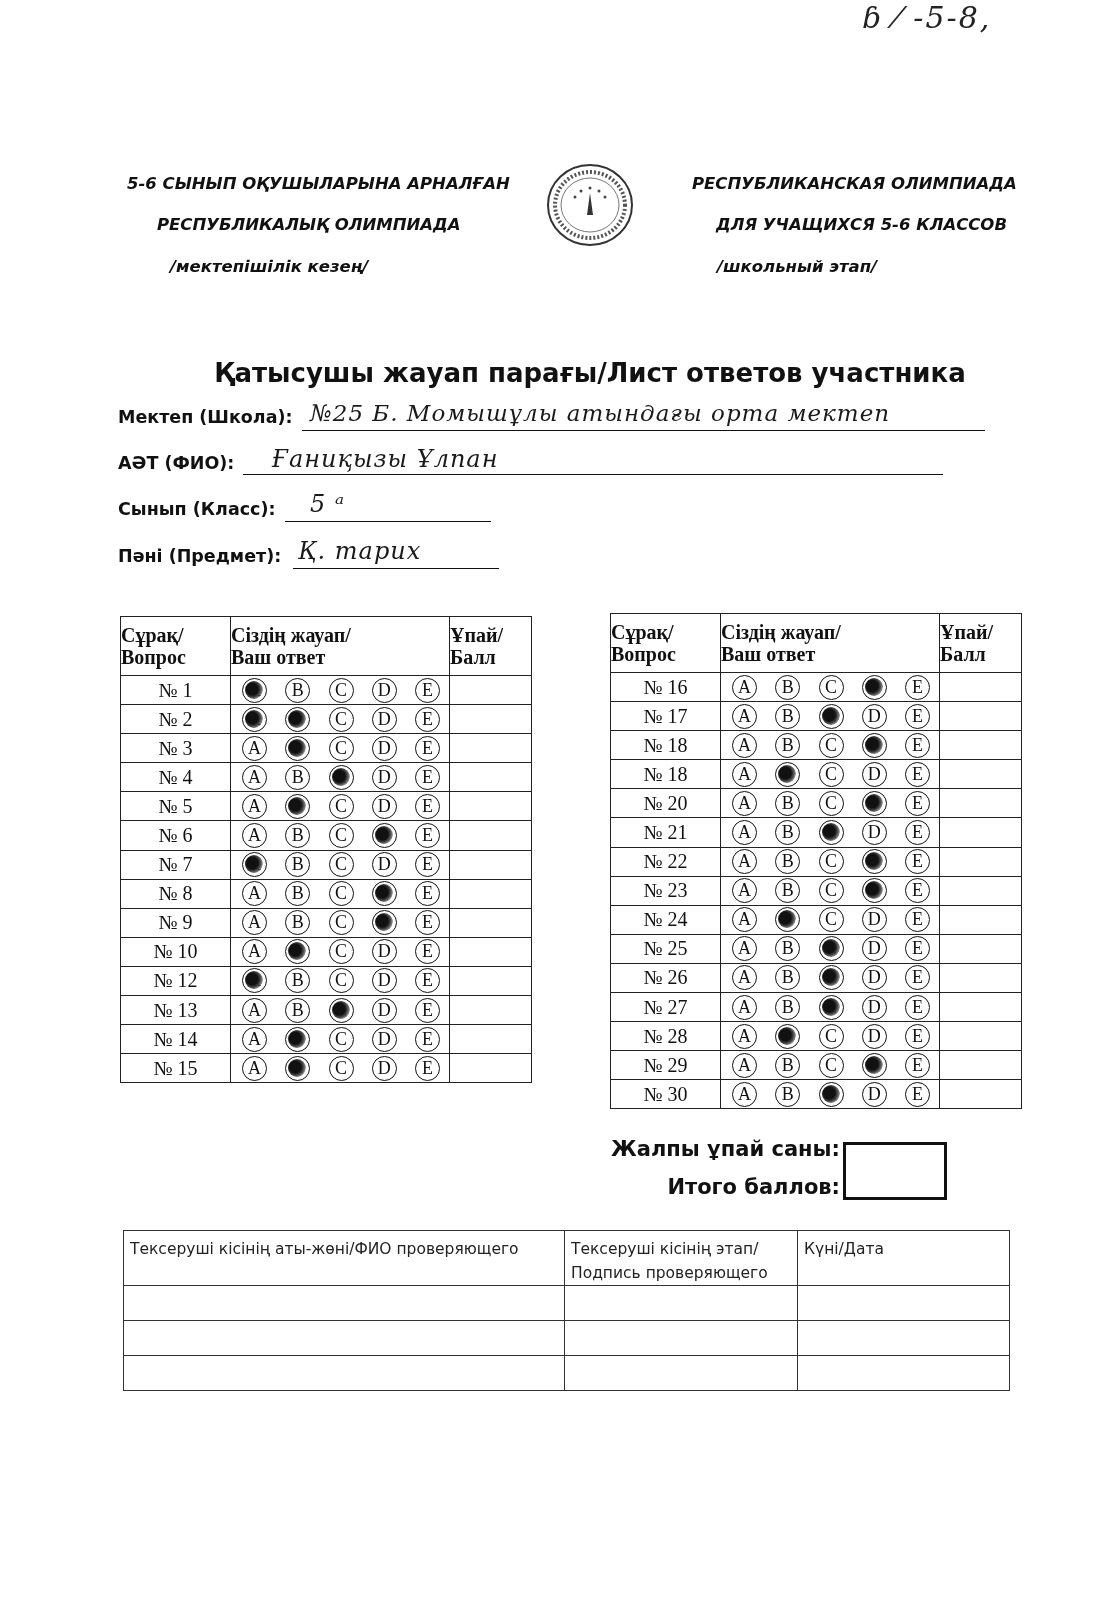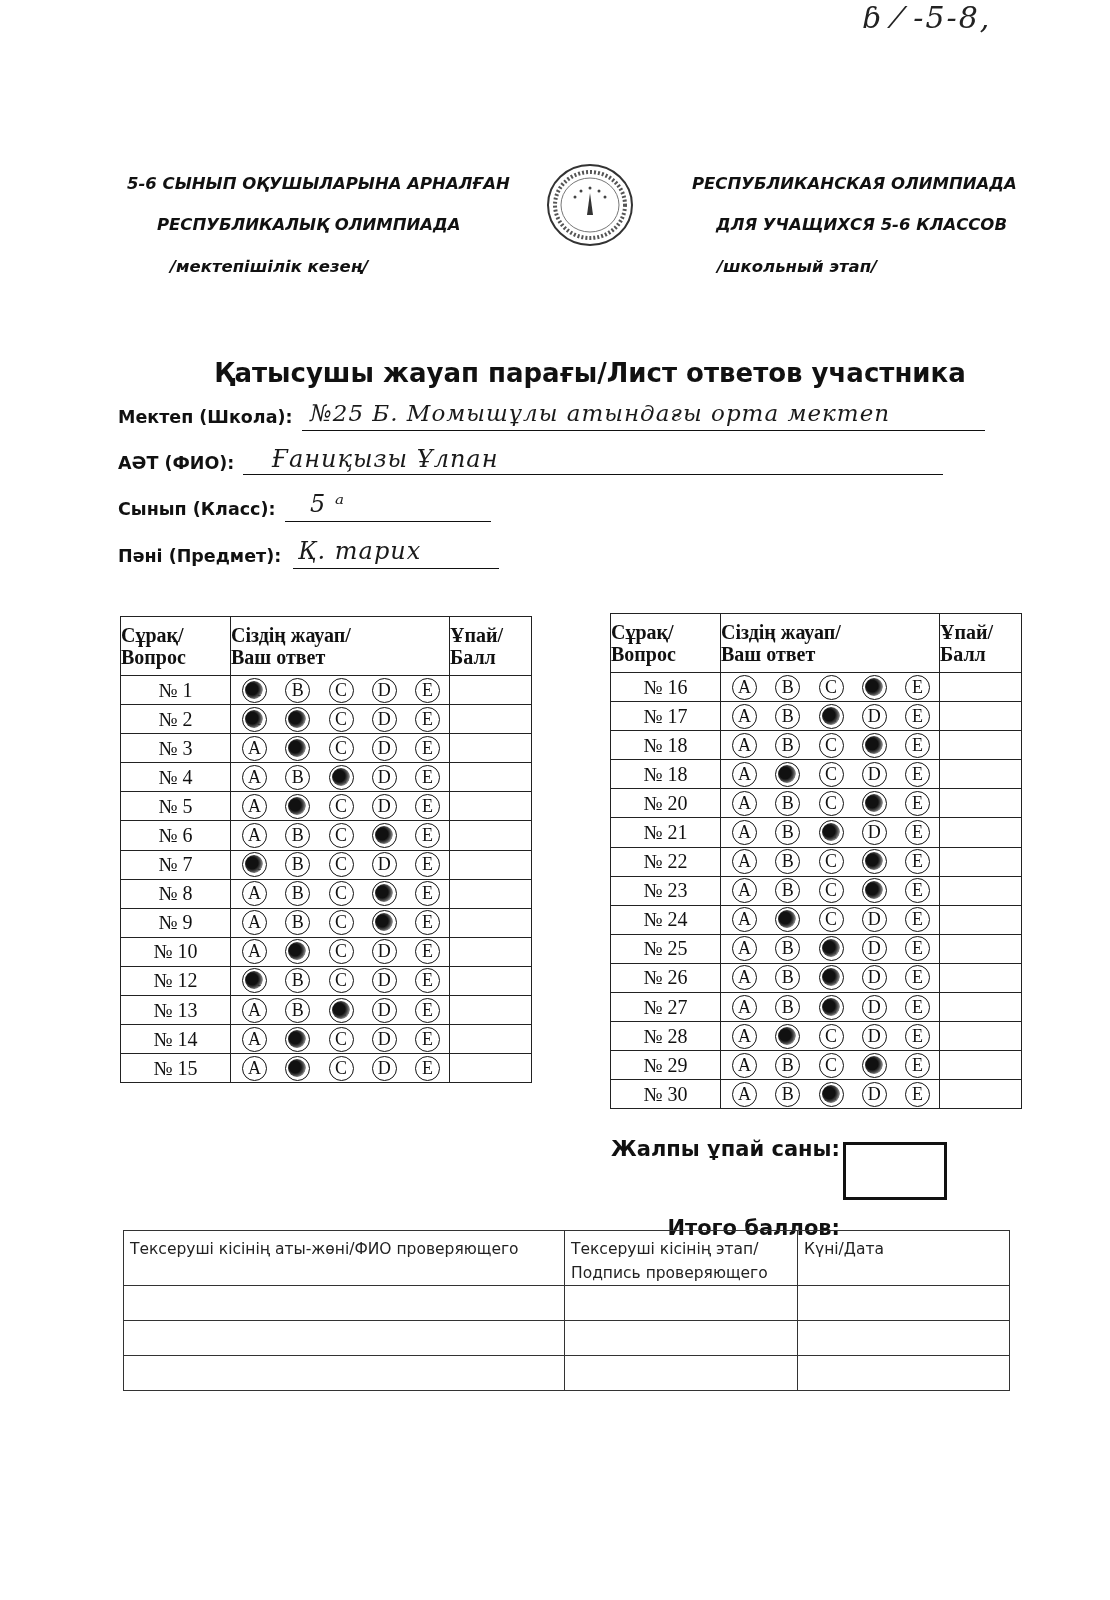--- a/index.html
+++ b/index.html
@@ -480,21 +480,21 @@
             <div class="bubble">D</div>
             <div class="bubble">E</div>
           </div>
         </td>
         <td></td>
       </tr>
     </tbody>
 </table>
 
 <div class="total-label" style="right:270px; top:1137px;">Жалпы ұпай саны:</div>
-<div class="total-label" style="right:270px; top:1175px;margin-top:41px;">Итого баллов:</div>
+<div class="total-label" style="right:270px; top:1175px;">Итого баллов:</div>
 <div class="total-box"></div>
 
 <table class="check">
   <tbody>
       <tr class="h">
     <td style="width:441px;">Тексеруші кісінің аты-жөні/ФИО проверяющего</td>
     <td style="width:233px;">Тексеруші кісінің этап/ Подпись проверяющего</td>
     <td style="width:212px;">Күні/Дата</td>
   </tr>
   <tr class="r">

